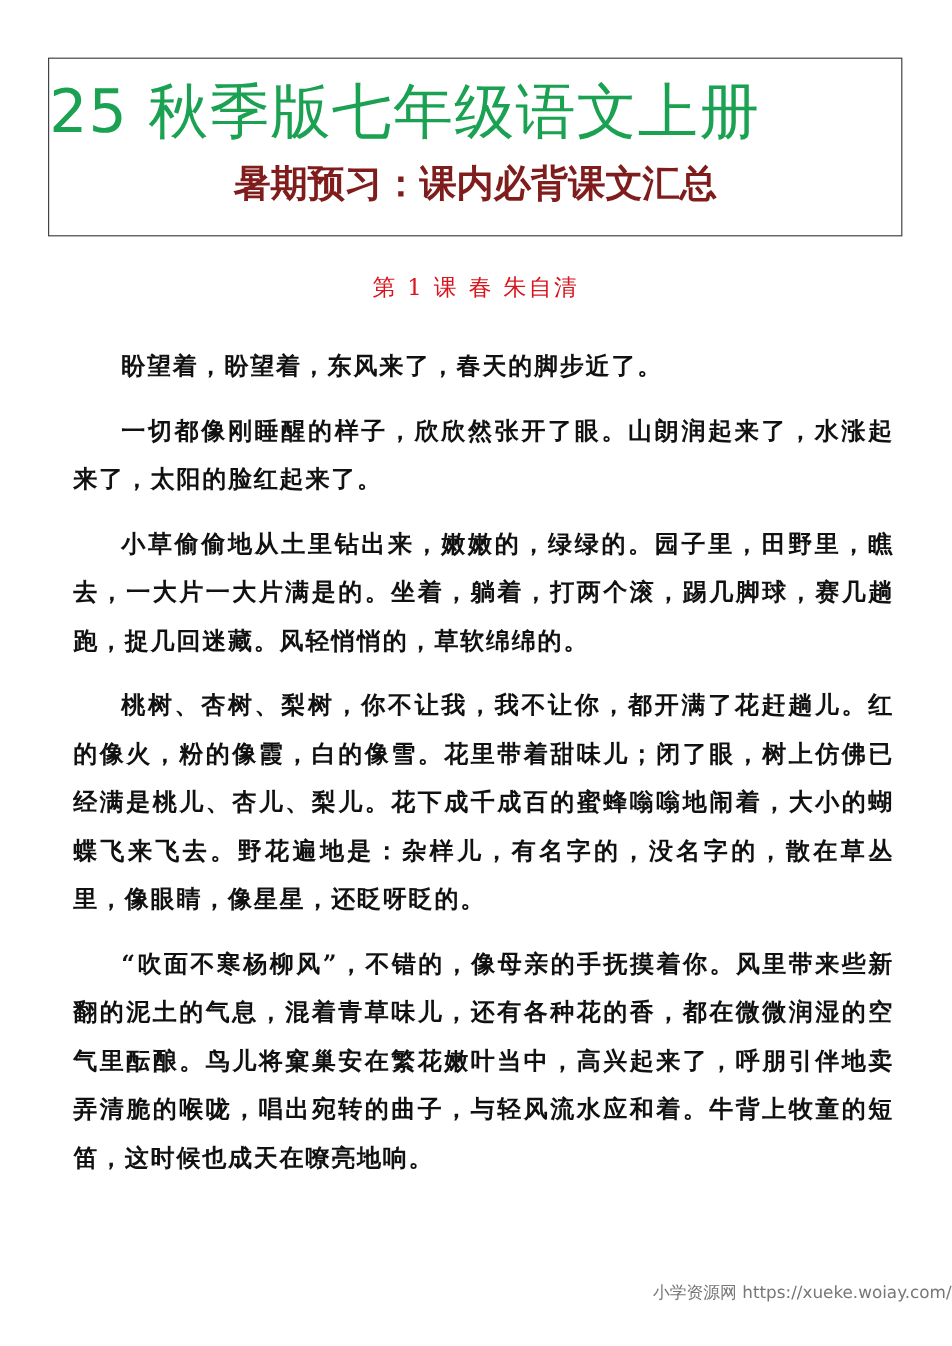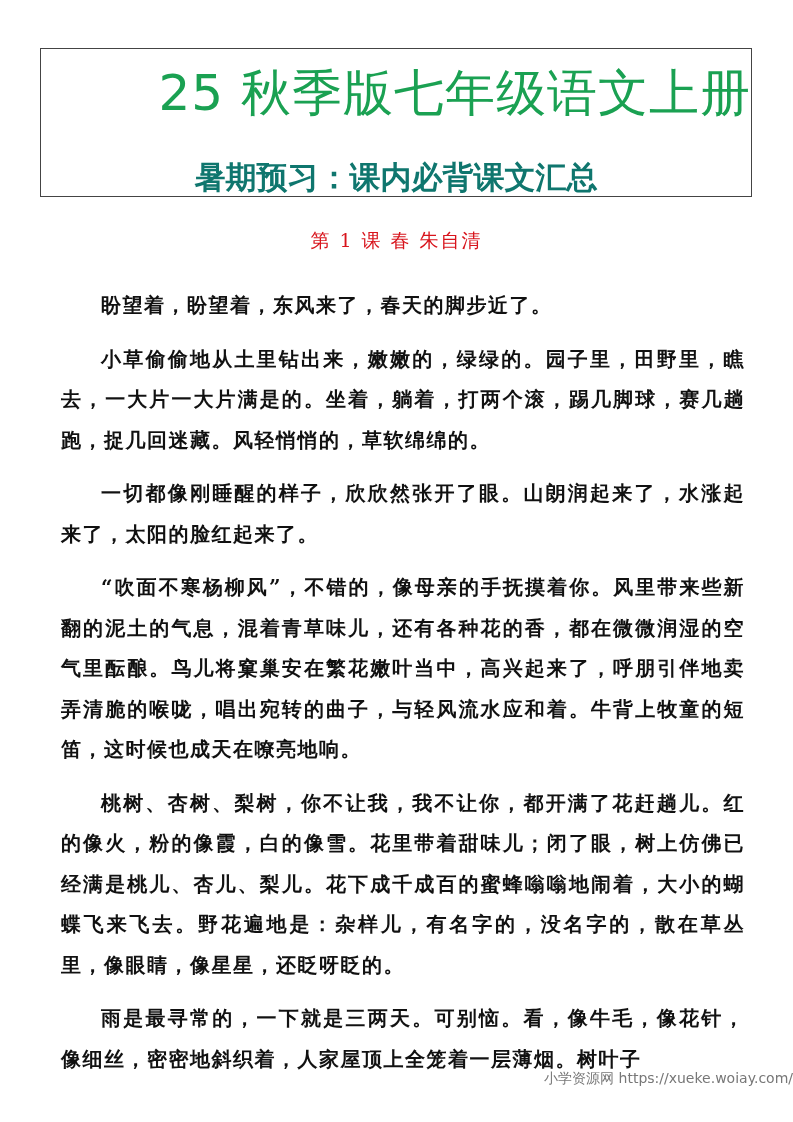--- a/index.html
+++ b/index.html
@@ -5,28 +5,28 @@
   html, body { margin: 0; padding: 0; }
   body {
     width: 793px; height: 1122px; background: #ffffff; position: relative; overflow: hidden;
     font-family: "DejaVu Serif", "Liberation Serif", serif; color: #111;
   }
   .header-box {
     position: absolute; left: 40px; top: 48px; width: 712px; height: 149px;
     border: 1.5px solid #444; box-sizing: border-box;
   }
   .main-title {
-    position: absolute; left: 0; right: 0; top: 12px; text-align: right;
+    position: absolute; left: 0; right: 0; top: 12px; text-align: left;
     font-family: "DejaVu Sans", "Liberation Sans", sans-serif;
     font-size: 50px; color: #1aa152; letter-spacing: 1px; line-height: 64px;
   }
   .sub-title {
-    position: absolute; left: 0; right: 0; top: 108px; text-align: center;
+    position: absolute; left: 0; right: 0; top: 84px; text-align: center;
     font-family: "DejaVu Serif", serif; font-weight: bold;
-    font-size: 31px; color: #0f766e; line-height: 40px;
+    font-size: 31px; color: #7f1d1d; line-height: 40px;
   }
   .lesson-title {
     position: absolute; left: 0; right: 0; top: 226px; text-align: center;
     font-weight: normal; font-size: 19px; color: #d8141c; line-height: 28px; letter-spacing: 2px;
   }
   .content {
     position: absolute; left: 48px; top: 272px; width: 710px;
   }
   .para {
     margin: 13px; font-size: 20px; line-height: 40.5px; font-weight: bold; letter-spacing: 1.5px;
@@ -44,20 +44,19 @@
 
 <div class="header-box">
   <div class="main-title">25 秋季版七年级语文上册</div>
   <div class="sub-title">暑期预习：课内必背课文汇总</div>
 </div>
 
 <div class="lesson-title">第 1 课  春   朱自清</div>
 
 <div class="content">
   <p class="para">盼望着，盼望着，东风来了，春天的脚步近了。</p>
+  <p class="para">一切都像刚睡醒的样子，欣欣然张开了眼。山朗润起来了，水涨起来了，太阳的脸红起来了。</p>
   <p class="para">小草偷偷地从土里钻出来，嫩嫩的，绿绿的。园子里，田野里，瞧去，一大片一大片满是的。坐着，躺着，打两个滚，踢几脚球，赛几趟跑，捉几回迷藏。风轻悄悄的，草软绵绵的。</p>
-  <p class="para">一切都像刚睡醒的样子，欣欣然张开了眼。山朗润起来了，水涨起来了，太阳的脸红起来了。</p>
+  <p class="para">桃树、杏树、梨树，你不让我，我不让你，都开满了花赶趟儿。红的像火，粉的像霞，白的像雪。花里带着甜味儿；闭了眼，树上仿佛已经满是桃儿、杏儿、梨儿。花下成千成百的蜜蜂嗡嗡地闹着，大小的蝴蝶飞来飞去。野花遍地是：杂样儿，有名字的，没名字的，散在草丛里，像眼睛，像星星，还眨呀眨的。</p>
   <p class="para">“吹面不寒杨柳风”，不错的，像母亲的手抚摸着你。风里带来些新翻的泥土的气息，混着青草味儿，还有各种花的香，都在微微润湿的空气里酝酿。鸟儿将窠巢安在繁花嫩叶当中，高兴起来了，呼朋引伴地卖弄清脆的喉咙，唱出宛转的曲子，与轻风流水应和着。牛背上牧童的短笛，这时候也成天在嘹亮地响。</p>
-  <p class="para">桃树、杏树、梨树，你不让我，我不让你，都开满了花赶趟儿。红的像火，粉的像霞，白的像雪。花里带着甜味儿；闭了眼，树上仿佛已经满是桃儿、杏儿、梨儿。花下成千成百的蜜蜂嗡嗡地闹着，大小的蝴蝶飞来飞去。野花遍地是：杂样儿，有名字的，没名字的，散在草丛里，像眼睛，像星星，还眨呀眨的。</p>
-  <p class="para">雨是最寻常的，一下就是三两天。可别恼。看，像牛毛，像花针，像细丝，密密地斜织着，人家屋顶上全笼着一层薄烟。树叶子</p>
 </div>
 
 <div class="footer">小学资源网 https://xueke.woiay.com/</div>
 
 </body></html>

